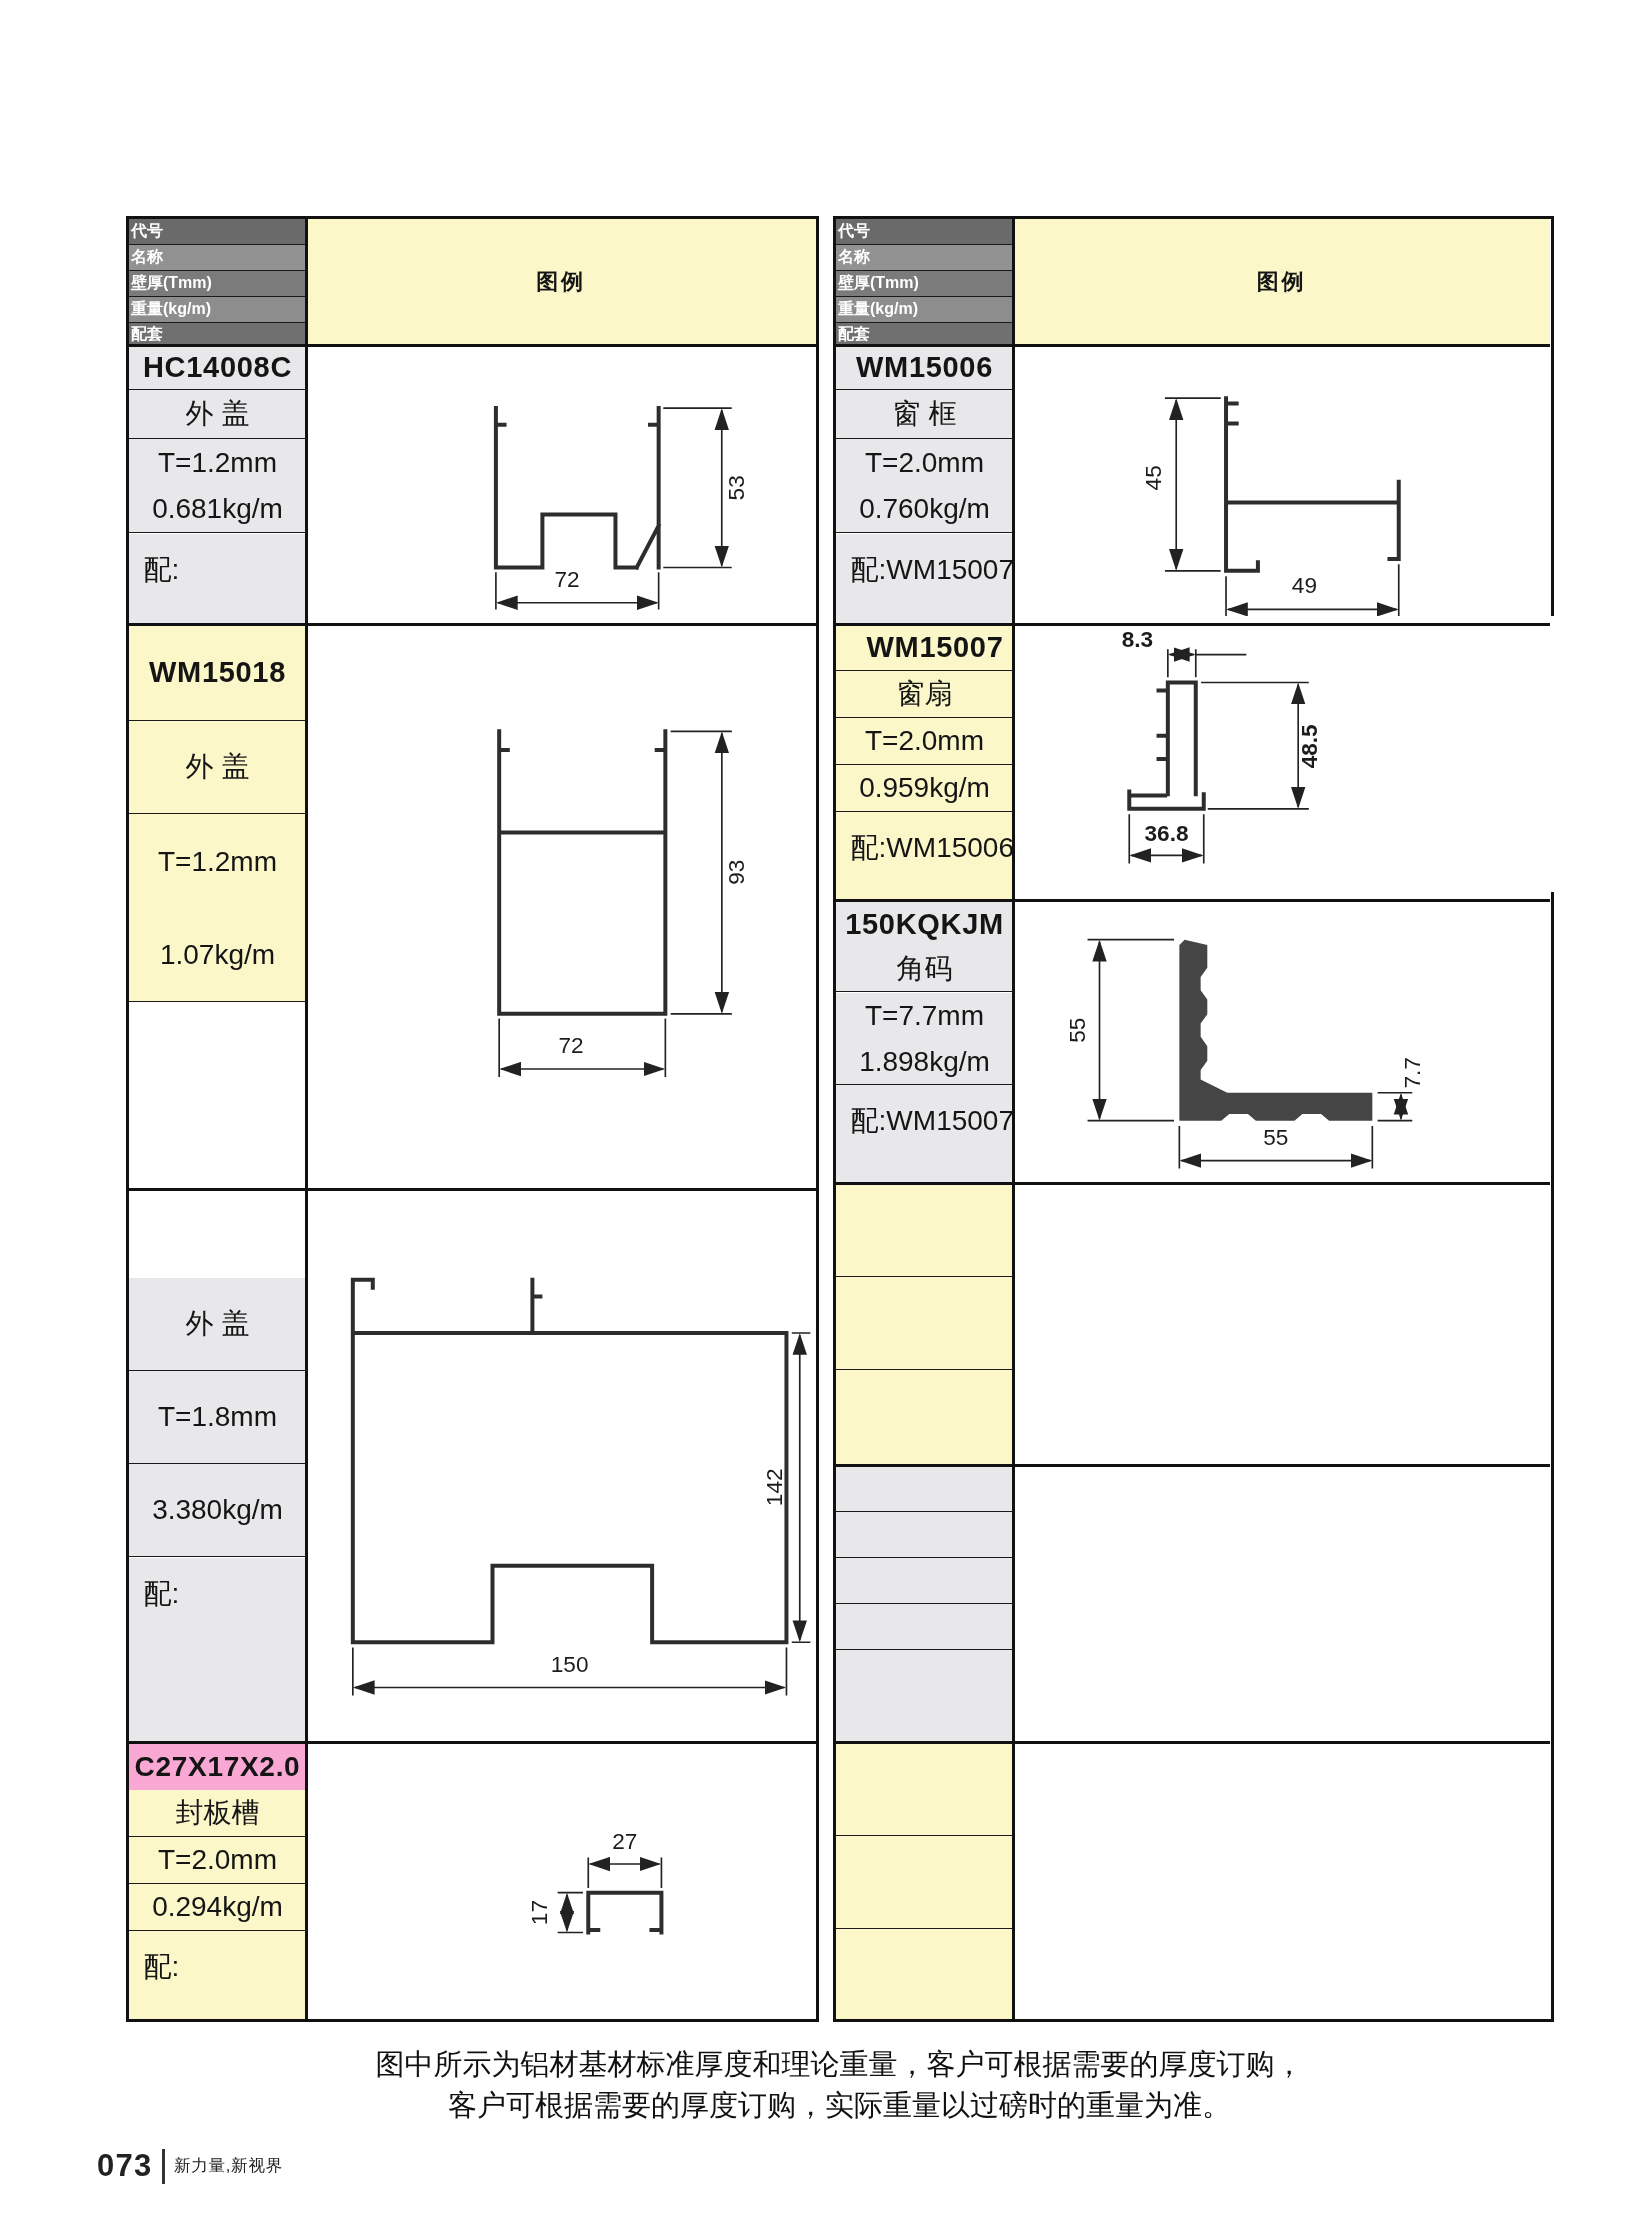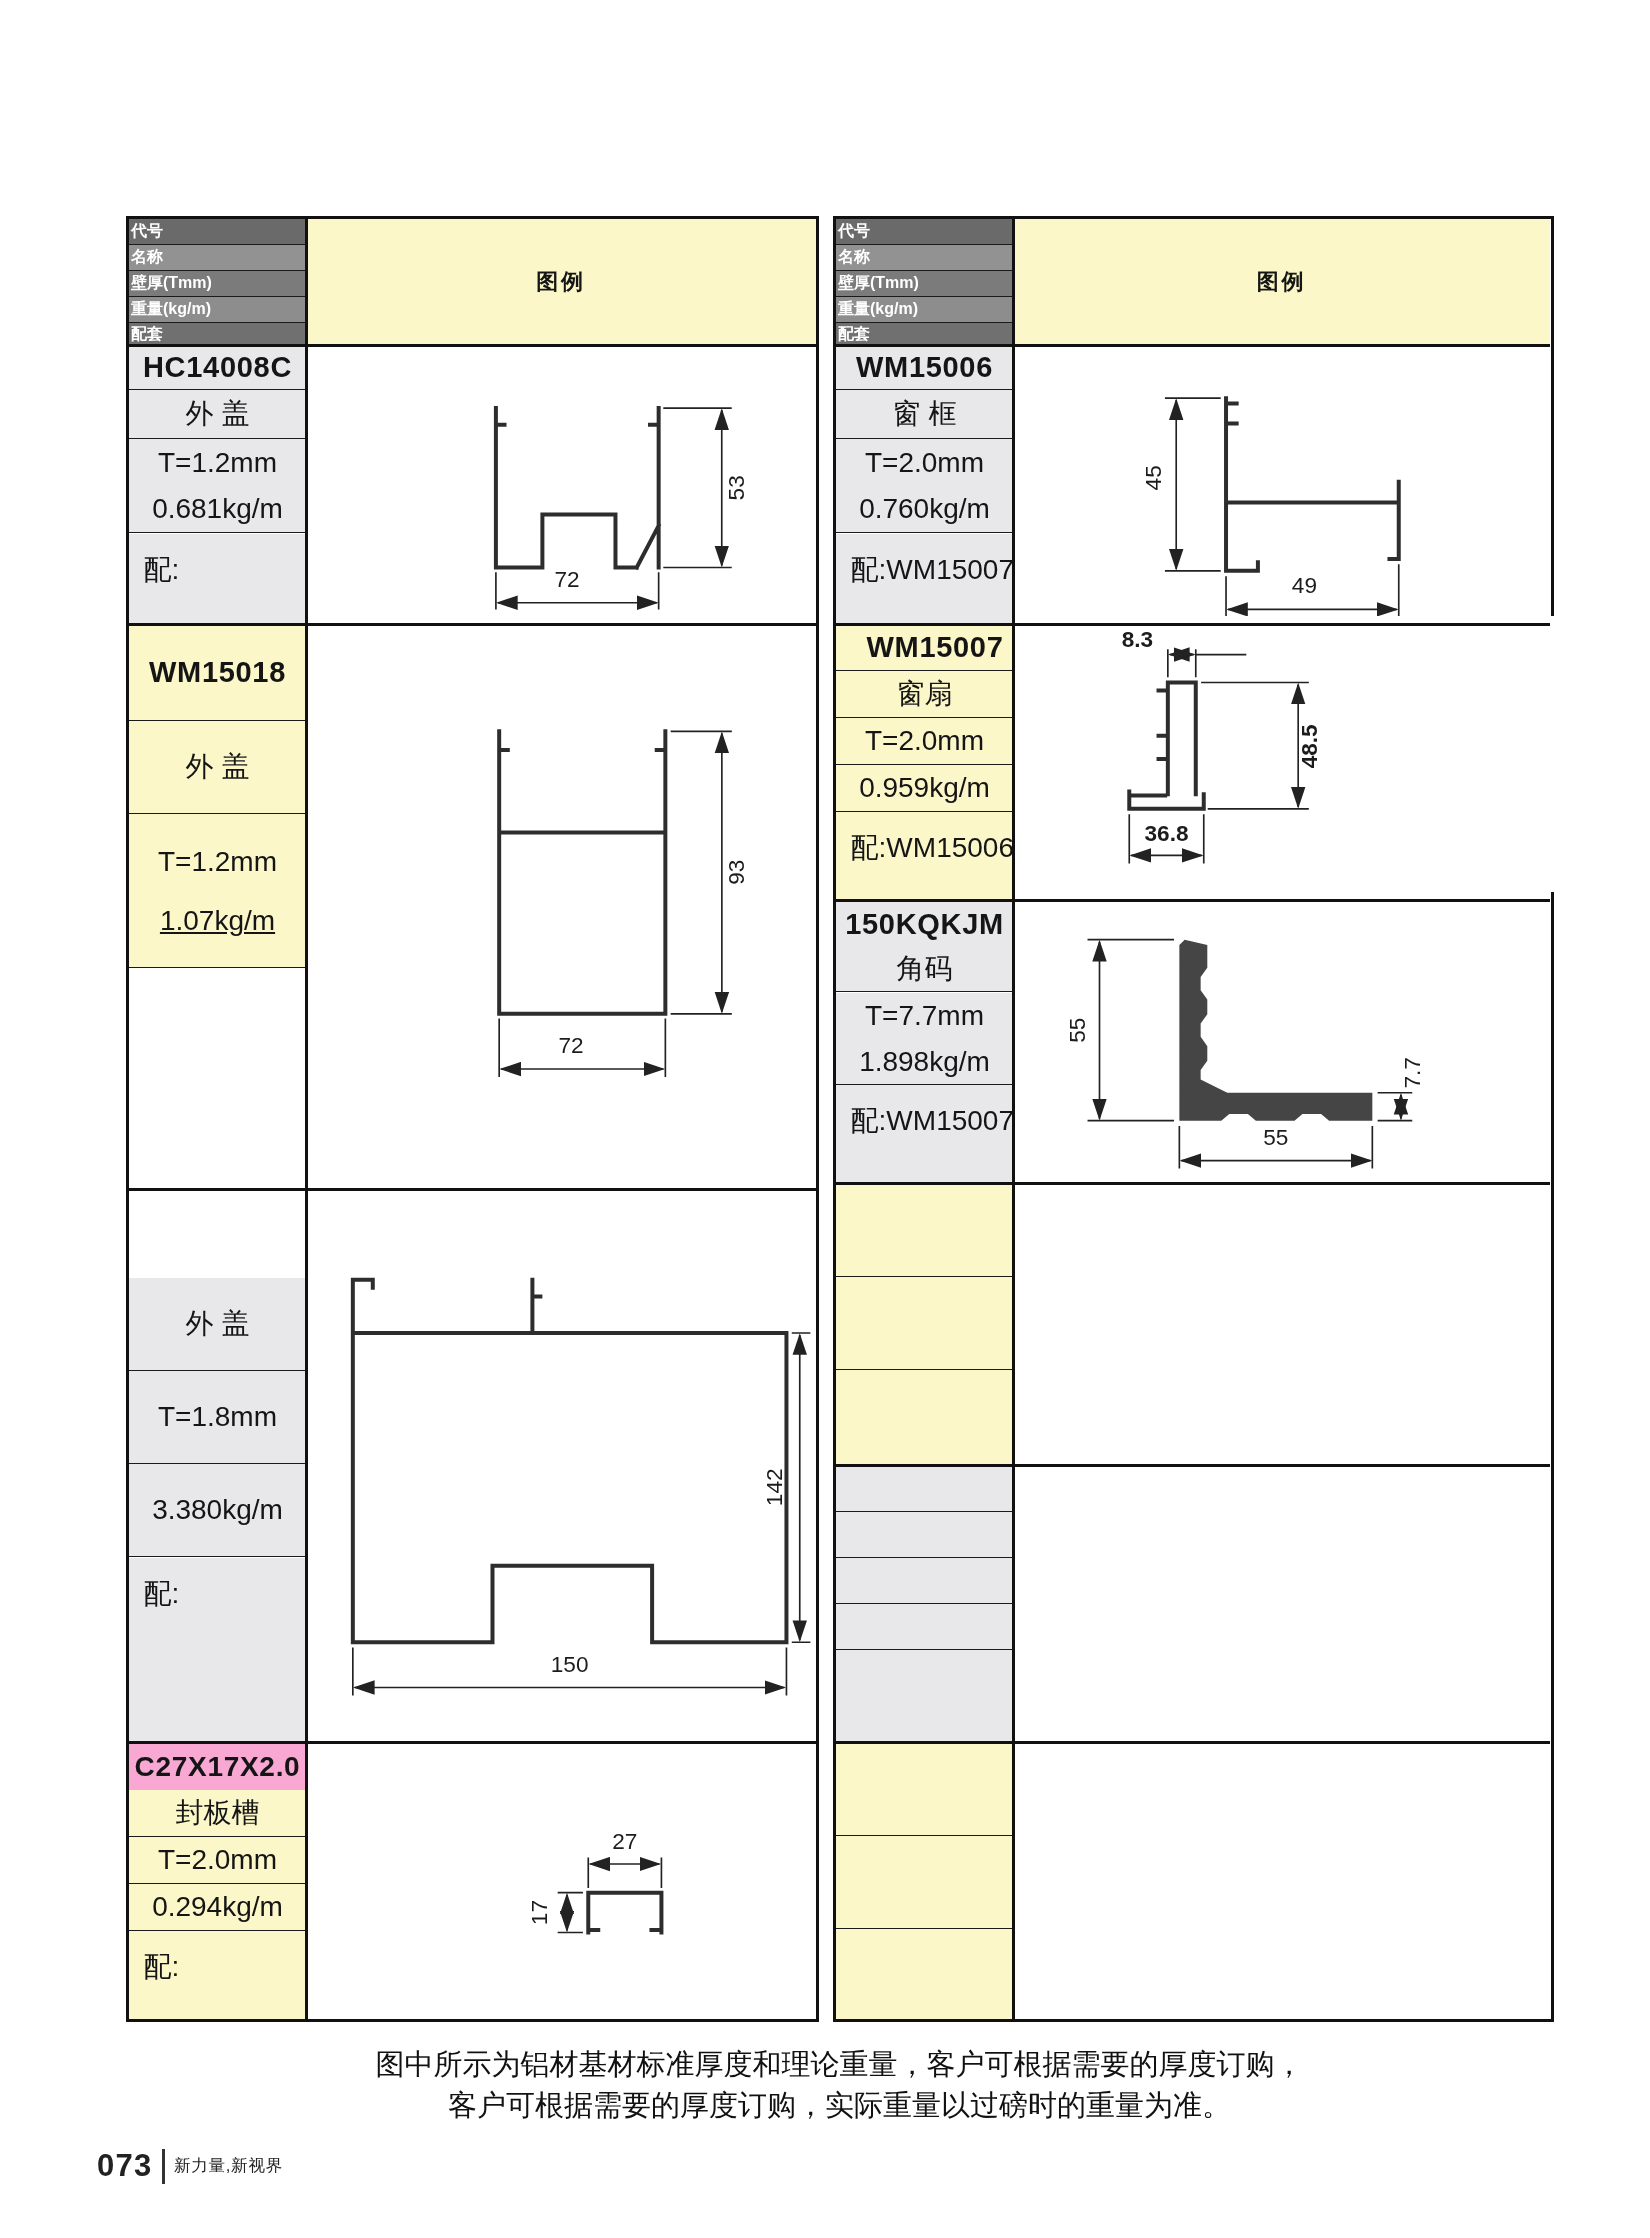--- a/index.html
+++ b/index.html
@@ -42,21 +42,21 @@
 
     <div class="cell code" style="left:0;top:126px;width:177px;height:45px;background:#e8e7e9;">HC14008C</div>
     <div class="cell" style="left:0;top:171px;width:177px;height:49px;background:#e8e7e9;">外 盖</div>
     <div class="cell" style="left:0;top:220px;width:177px;height:48px;background:#e8e7e9;">T=1.2mm</div>
     <div class="cell" style="left:0;top:267px;width:177px;height:47px;background:#e8e7e9;">0.681kg/m</div>
     <div class="cell mate nob" style="left:0;top:315px;width:177px;height:91px;background:#e8e7e9;">配:</div>
 
     <div class="cell code" style="left:0;top:406px;width:177px;height:96px;background:#fbf7c8;">WM15018</div>
     <div class="cell" style="left:0;top:502px;width:177px;height:93px;background:#fbf7c8;">外 盖</div>
     <div class="cell" style="left:0;top:595px;width:177px;height:96px;background:#fbf7c8;">T=1.2mm</div>
-    <div class="cell" style="left:0;top:656px;width:177px;height:93px;background:#fbf7c8;text-decoration:underline;">1.07kg/m</div>
+    <div class="cell" style="left:0;top:690px;width:177px;height:93px;background:#fbf7c8;">1.07kg/m</div>
 
     <div class="cell" style="left:0;top:1059px;width:177px;height:93px;background:#e8e7e9;">外 盖</div>
     <div class="cell" style="left:0;top:1152px;width:177px;height:93px;background:#e8e7e9;">T=1.8mm</div>
     <div class="cell" style="left:0;top:1245px;width:177px;height:93px;background:#e8e7e9;">3.380kg/m</div>
     <div class="cell mate nob" style="left:0;top:1339px;width:177px;height:185px;background:#e8e7e9;">配:</div>
 
     <div class="cell code" style="left:0;top:1524px;width:177px;height:48px;background:#f9a8d4;font-size:28px;">C27X17X2.0</div>
     <div class="cell" style="left:0;top:1571px;width:177px;height:47px;background:#fbf7c8;">封板槽</div>
     <div class="cell" style="left:0;top:1618px;width:177px;height:47px;background:#fbf7c8;">T=2.0mm</div>
     <div class="cell" style="left:0;top:1665px;width:177px;height:47px;background:#fbf7c8;">0.294kg/m</div>

